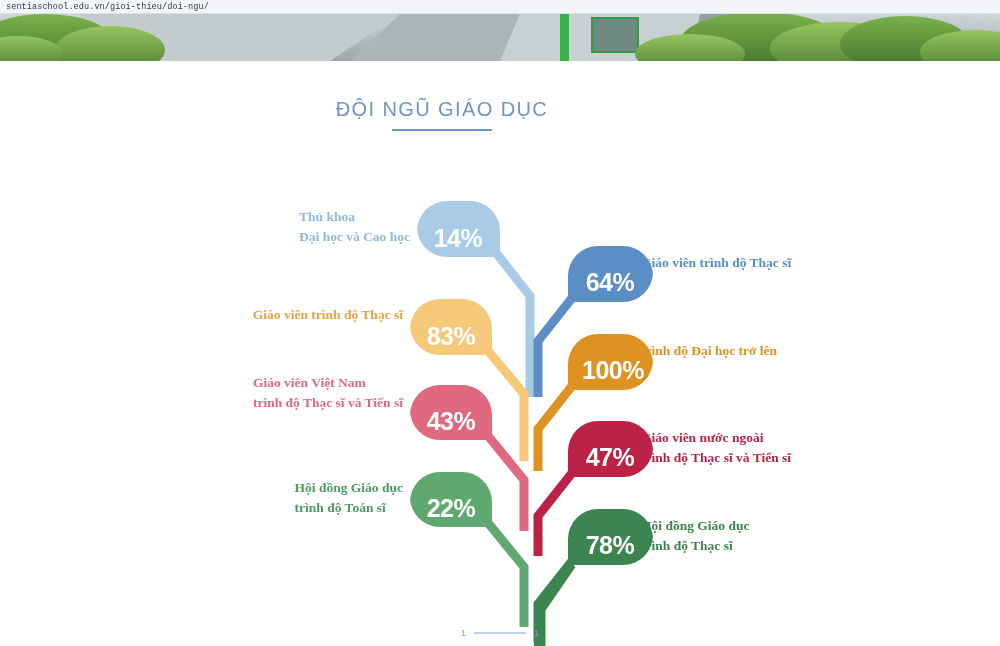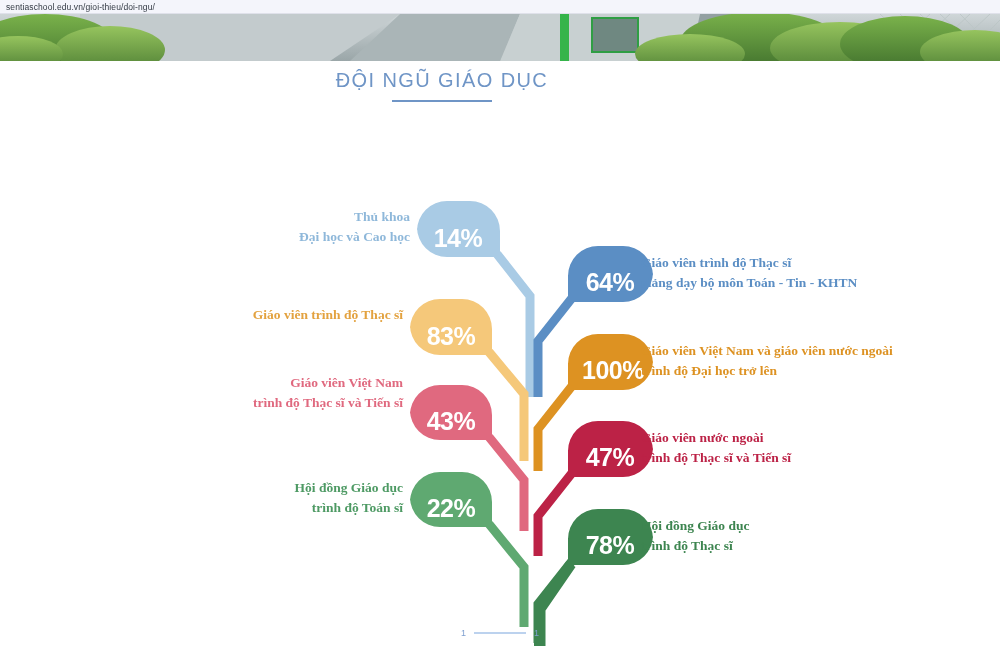--- a/index.html
+++ b/index.html
@@ -19,21 +19,21 @@
   #urlbar {
     height: 14px;
     background: #f4f5fb;
     border-bottom: 1px solid #dfe1ea;
     display: flex;
     align-items: center;
     padding: 0 6px;
     box-sizing: border-box;
   }
   #urlbar .url-text {
-    font-family: Liberation Sans, sans-serif;
+    font-family: Liberation Mono, monospace;
     font-size: 8.5px;
     color: #333a44;
     letter-spacing: .1px;
     white-space: nowrap;
   }
 
   
   #hero {
     position: relative;
     height: 47px;
@@ -46,21 +46,21 @@
   #page {
     position: relative;
     width: 1000px;
     height: 585px;
     background: #ffffff;
   }
 
   
   #heading {
     position: absolute;
-    top: 8px;
+    top: 37px;
     left: 0;
     width: 884px;
     text-align: center;
   }
   #heading .title {
     font-family: "Liberation Sans", sans-serif;
     font-size: 20px;
     font-weight: 400;
     color: #6f95c6;
     letter-spacing: 1.4px;
@@ -99,21 +99,21 @@
 
   
   .caption {
     position: absolute;
     font-family: "Liberation Serif", "DejaVu Serif", serif;
     font-size: 13.5px;
     font-weight: 700;
     line-height: 1.45;
     white-space: nowrap;
   }
-  .caption.left  { text-align: right; }
+  .caption.left  { text-align: left; }
   .caption.right { text-align: left;  }
   .caption .l1, .caption .l2 { display: block; }
 
   
   #pager {
     position: absolute;
     left: 0;
     bottom: 8px;
     width: 1000px;
     display: flex;
@@ -261,25 +261,23 @@
     <span class="l2">trình độ Thạc sĩ và Tiến sĩ</span>
   </div>
 
   <div class="caption left" style="right:597px; top:417px; color:#4e9a64;">
     <span class="l1">Hội đồng Giáo dục</span>
     <span class="l2">trình độ Toán sĩ</span>
   </div>
 
   <div class="caption right" style="left:641px; top:192px; color:#5b8ec4;">
     <span class="l1">Giáo viên trình độ Thạc sĩ</span>
-    <span class="l2">giảng dạy bộ môn Toán - Tin - KHTN</span>
   </div>
 
   <div class="caption right" style="left:641px; top:280px; color:#dd9222;">
-    <span class="l1">Giáo viên Việt Nam và giáo viên nước ngoài</span>
     <span class="l2">trình độ Đại học trở lên</span>
   </div>
 
   <div class="caption right" style="left:641px; top:367px; color:#bc2246;">
     <span class="l1">Giáo viên nước ngoài</span>
     <span class="l2">trình độ Thạc sĩ và Tiến sĩ</span>
   </div>
 
   <div class="caption right" style="left:641px; top:455px; color:#3d8550;">
     <span class="l1">Hội đồng Giáo dục</span>

